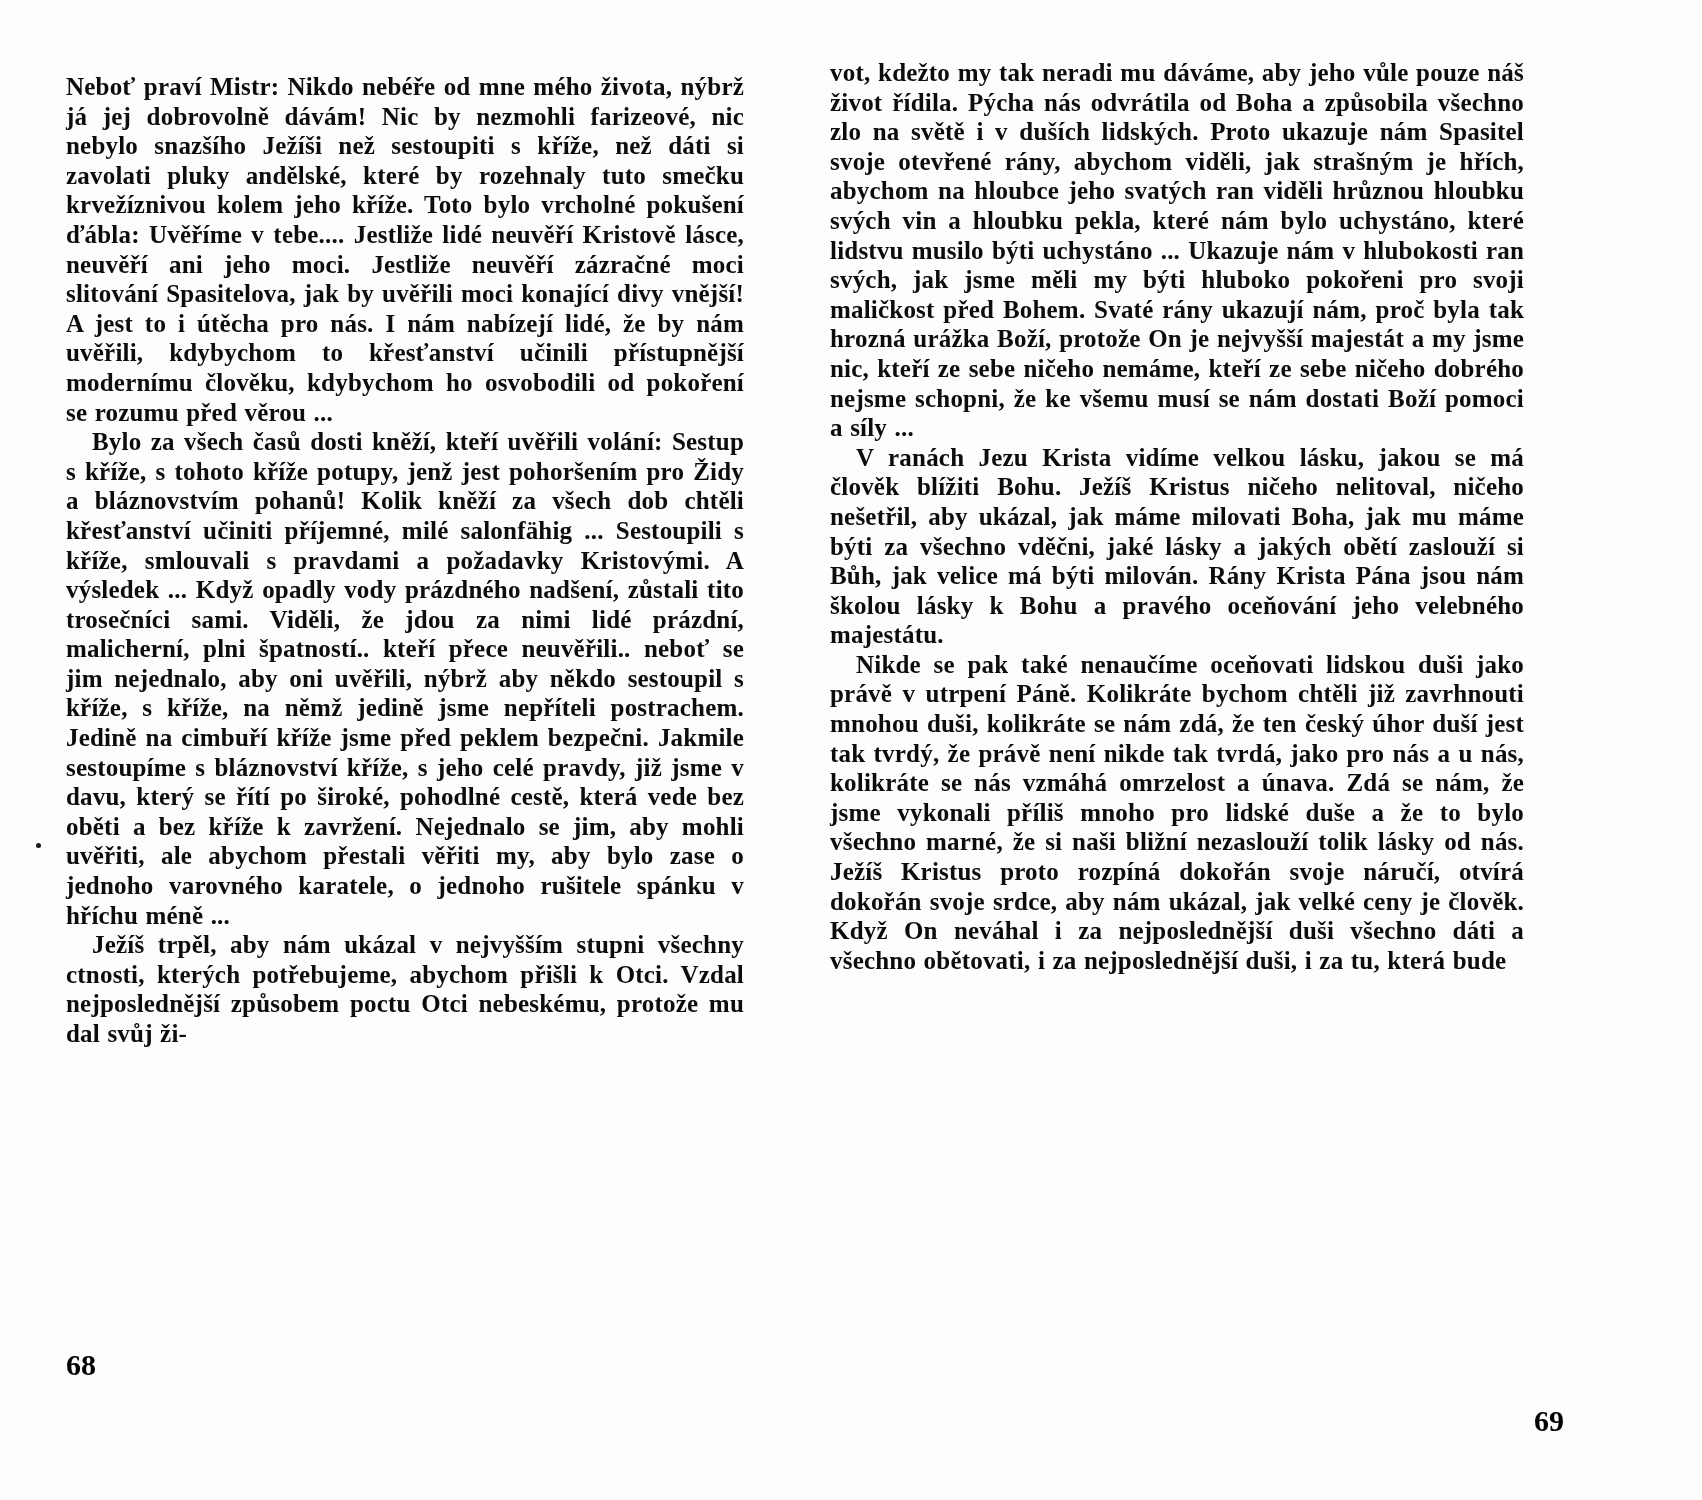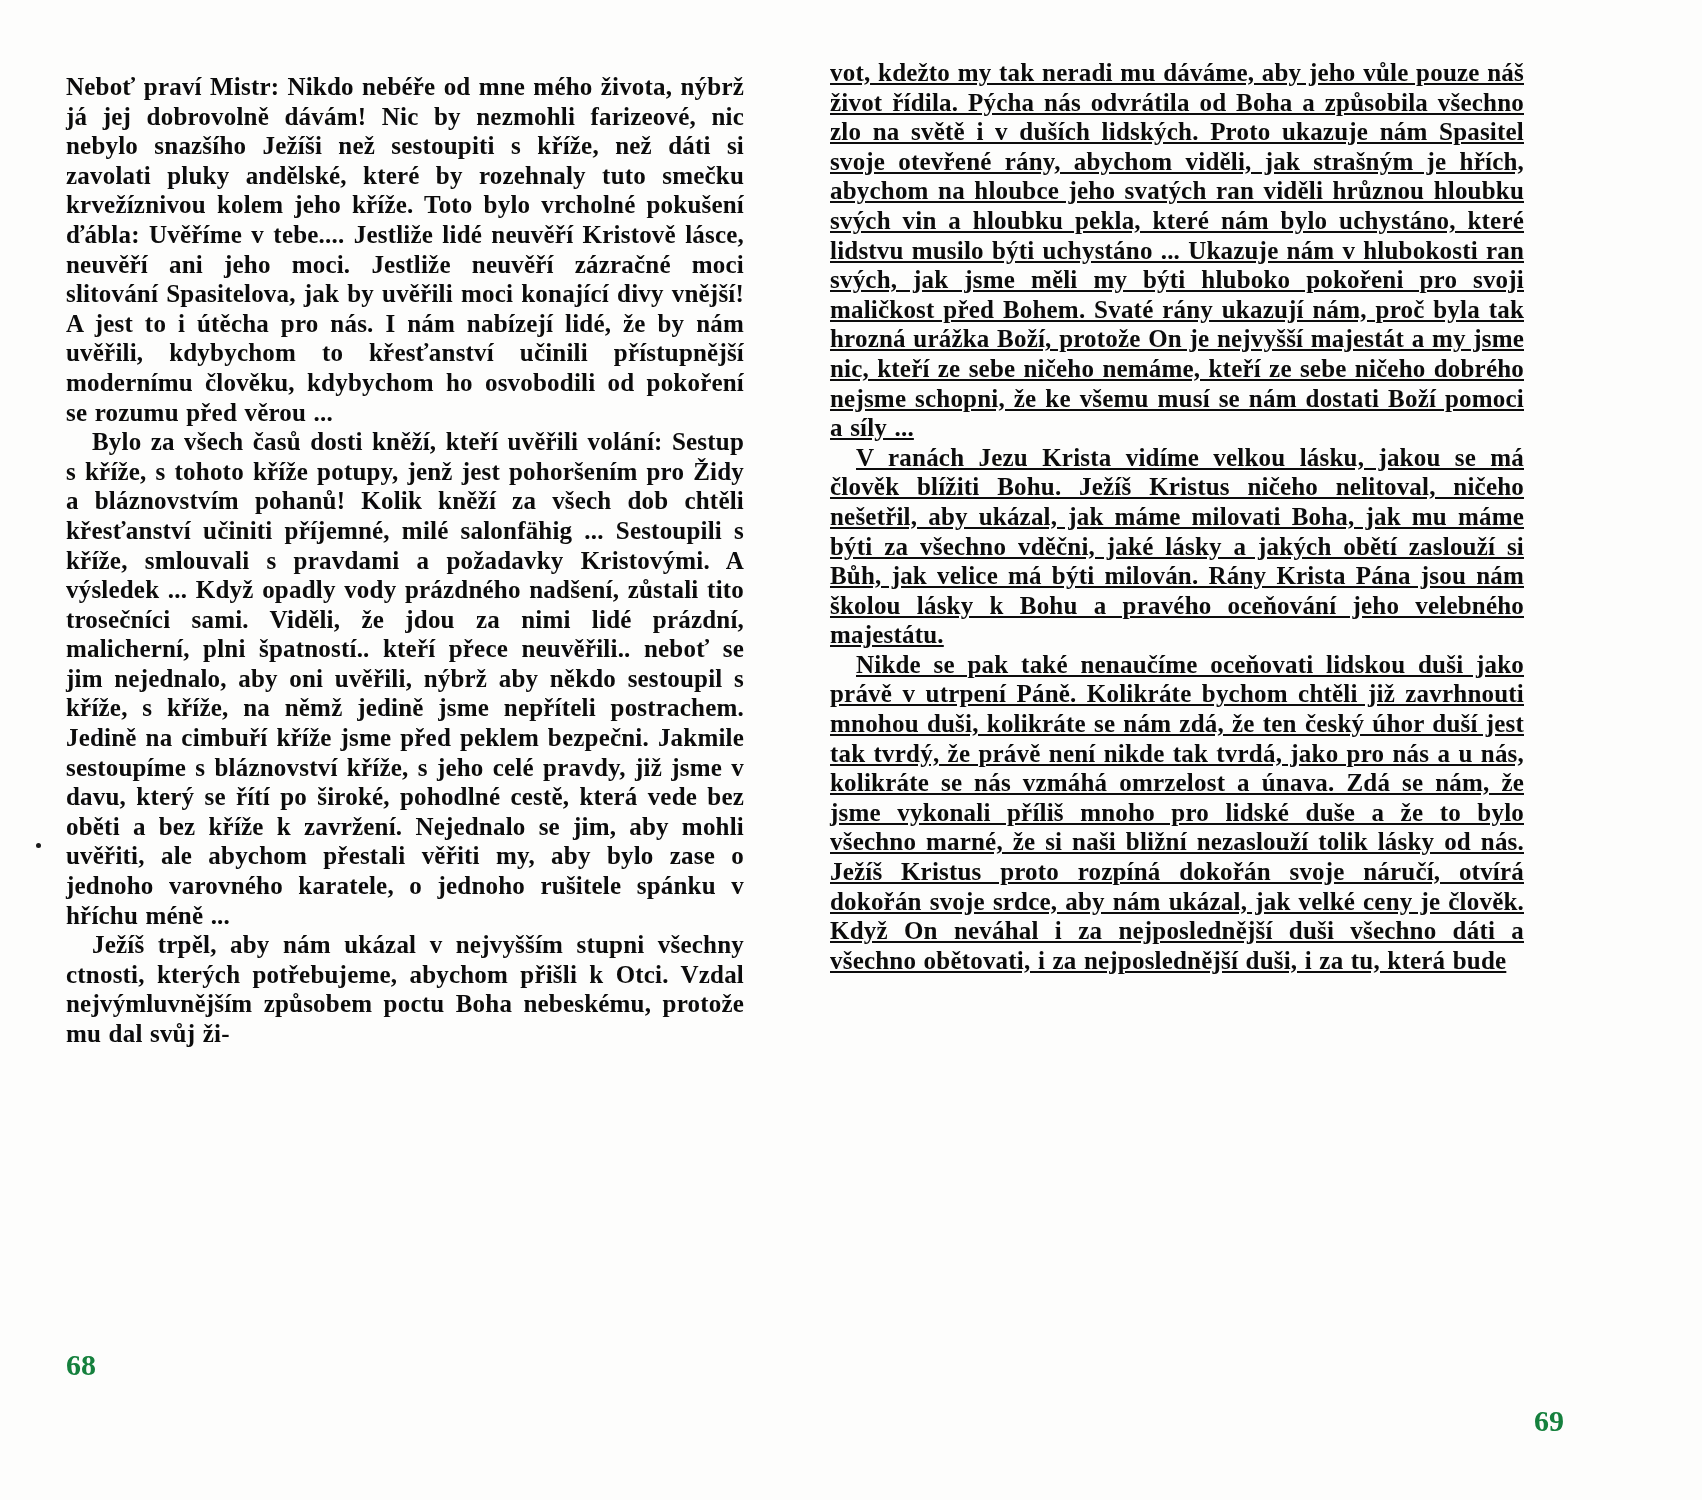--- a/index.html
+++ b/index.html
@@ -21,39 +21,38 @@
     }
     .page-column.left {
       left: 66px;
       top: 72px;
       width: 678px;
     }
     .page-column.right {
       left: 830px;
       top: 58px;
       width: 694px;
-      text-decoration: underline;
     }
     .page-column p {
       margin: 0;
       font-size: 25px;
       line-height: 29.6px;
       font-weight: 700;
       text-align: justify;
       letter-spacing: 0.2px;
       word-spacing: 1px;
     }
     .page-column p.indent {
       text-indent: 26px;
     }
     .page-number {
       position: absolute;
       font-size: 30px;
       font-weight: 700;
-      color: #15803d;
+      color: #000000;
     }
     .page-number.left-num {
       left: 66px;
       top: 1348px;
     }
     .page-number.right-num {
       left: 1488px;
       top: 1404px;
       margin-left: 46px;
     }
@@ -68,21 +67,21 @@
     }
   </style>
 </head>
 <body>
 
 <div class="book-spread">
 
   <div class="page-column left">
     <p>Neboť praví Mistr: Nikdo nebéře od mne mého života, nýbrž já jej dobrovolně dávám! Nic by nezmohli farizeové, nic nebylo snazšího Ježíši než sestoupiti s kříže, než dáti si zavolati pluky andělské, které by rozehnaly tuto smečku krvežíznivou kolem jeho kříže. Toto bylo vrcholné pokušení ďábla: Uvěříme v tebe.... Jestliže lidé neuvěří Kristově lásce, neuvěří ani jeho moci. Jestliže neuvěří zázračné moci slitování Spasitelova, jak by uvěřili moci konající divy vnější! A jest to i útěcha pro nás. I nám nabízejí lidé, že by nám uvěřili, kdybychom to křesťanství učinili přístupnější modernímu člověku, kdybychom ho osvobodili od pokoření se rozumu před věrou ...</p>
     <p class="indent">Bylo za všech časů dosti kněží, kteří uvěřili volání: Sestup s kříže, s tohoto kříže potupy, jenž jest pohoršením pro Židy a bláznovstvím pohanů! Kolik kněží za všech dob chtěli křesťanství učiniti příjemné, milé salonfähig ... Sestoupili s kříže, smlouvali s pravdami a požadavky Kristovými. A výsledek ... Když opadly vody prázdného nadšení, zůstali tito trosečníci sami. Viděli, že jdou za nimi lidé prázdní, malicherní, plni špatností.. kteří přece neuvěřili.. neboť se jim nejednalo, aby oni uvěřili, nýbrž aby někdo sestoupil s kříže, s kříže, na němž jedině jsme nepříteli postrachem. Jedině na cimbuří kříže jsme před peklem bezpečni. Jakmile sestoupíme s bláznovství kříže, s jeho celé pravdy, již jsme v davu, který se řítí po široké, pohodlné cestě, která vede bez oběti a bez kříže k zavržení. Nejednalo se jim, aby mohli uvěřiti, ale abychom přestali věřiti my, aby bylo zase o jednoho varovného karatele, o jednoho rušitele spánku v hříchu méně ...</p>
-    <p class="indent">Ježíš trpěl, aby nám ukázal v nejvyšším stupni všechny ctnosti, kterých potřebujeme, abychom přišli k Otci. Vzdal nejvýmluvnějším způsobem poctu Boha nebeskému, protože mu dal svůj ži-</p>
+    <p class="indent">Ježíš trpěl, aby nám ukázal v nejvyšším stupni všechny ctnosti, kterých potřebujeme, abychom přišli k Otci. Vzdal nejposlednější způsobem poctu Otci nebeskému, protože mu dal svůj ži-</p>
   </div>
 
   <div class="page-column right">
     <p>vot, kdežto my tak neradi mu dáváme, aby jeho vůle pouze náš život řídila. Pýcha nás odvrátila od Boha a způsobila všechno zlo na světě i v duších lidských. Proto ukazuje nám Spasitel svoje otevřené rány, abychom viděli, jak strašným je hřích, abychom na hloubce jeho svatých ran viděli hrůznou hloubku svých vin a hloubku pekla, které nám bylo uchystáno, které lidstvu musilo býti uchystáno ... Ukazuje nám v hlubokosti ran svých, jak jsme měli my býti hluboko pokořeni pro svoji maličkost před Bohem. Svaté rány ukazují nám, proč byla tak hrozná urážka Boží, protože On je nejvyšší majestát a my jsme nic, kteří ze sebe ničeho nemáme, kteří ze sebe ničeho dobrého nejsme schopni, že ke všemu musí se nám dostati Boží pomoci a síly ...</p>
     <p class="indent">V ranách Jezu Krista vidíme velkou lásku, jakou se má člověk blížiti Bohu. Ježíš Kristus ničeho nelitoval, ničeho nešetřil, aby ukázal, jak máme milovati Boha, jak mu máme býti za všechno vděčni, jaké lásky a jakých obětí zaslouží si Bůh, jak velice má býti milován. Rány Krista Pána jsou nám školou lásky k Bohu a pravého oceňování jeho velebného majestátu.</p>
     <p class="indent">Nikde se pak také nenaučíme oceňovati lidskou duši jako právě v utrpení Páně. Kolikráte bychom chtěli již zavrhnouti mnohou duši, kolikráte se nám zdá, že ten český úhor duší jest tak tvrdý, že právě není nikde tak tvrdá, jako pro nás a u nás, kolikráte se nás vzmáhá omrzelost a únava. Zdá se nám, že jsme vykonali příliš mnoho pro lidské duše a že to bylo všechno marné, že si naši bližní nezaslouží tolik lásky od nás. Ježíš Kristus proto rozpíná dokořán svoje náručí, otvírá dokořán svoje srdce, aby nám ukázal, jak velké ceny je člověk. Když On neváhal i za nejposlednější duši všechno dáti a všechno obětovati, i za nejposlednější duši, i za tu, která bude</p>
   </div>
 
   <div class="page-number left-num">68</div>
   <div class="page-number right-num">69</div>

